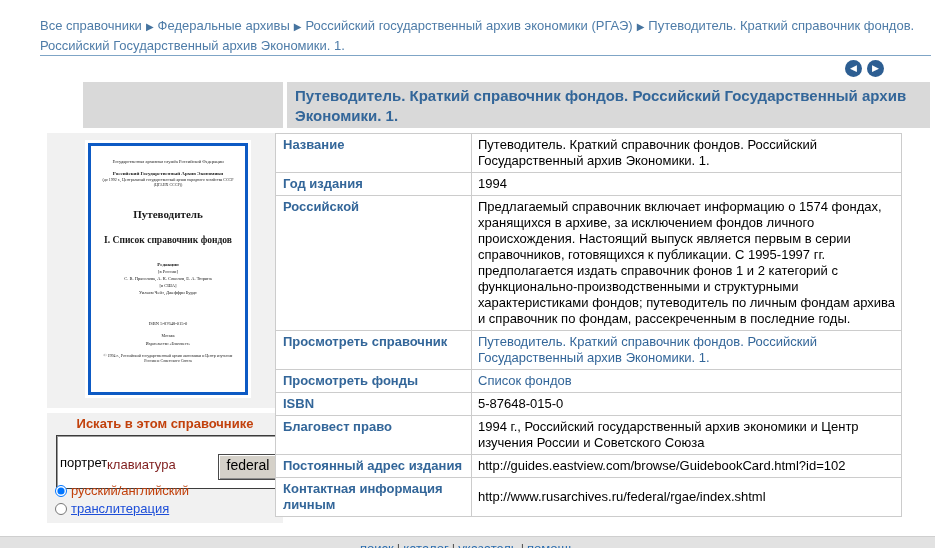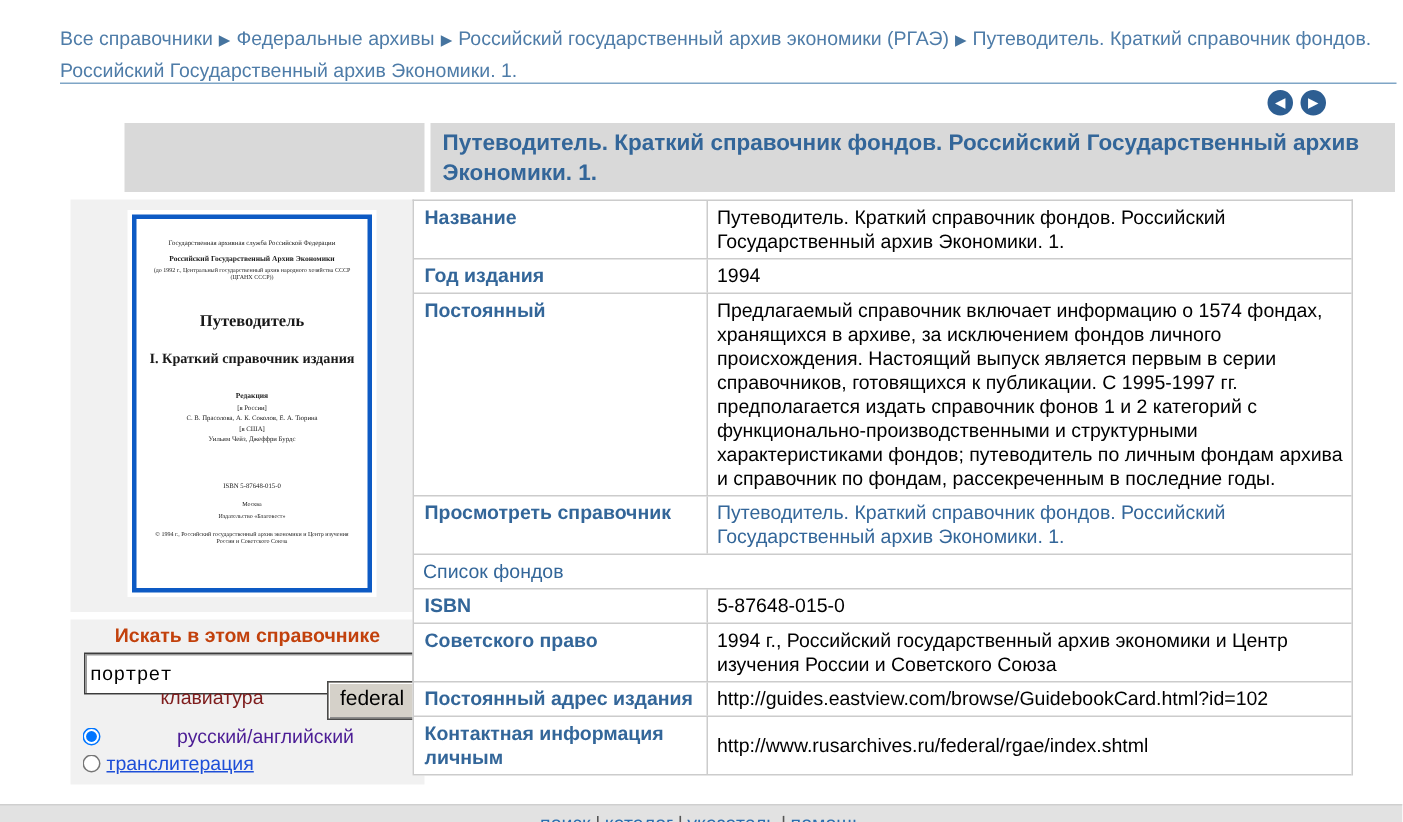--- a/index.html
+++ b/index.html
@@ -67,38 +67,38 @@
     position:absolute;left:47px;top:413px;width:236px;height:110px;
     background:#f1f1f1;
   }
   .search-title{
     margin-top:3px;text-align:center;
     font-size:13px;font-weight:bold;color:#c2410c;
   }
   .search-input{
     position:absolute;left:9px;top:22px;width:212px;height:16px;
     border:1px solid #3c3c3c;background:#ffffff;
-    font-family:Liberation Mono, monospace;font-size:13px;padding:5px 3px;
+    font-family:Liberation Sans, sans-serif;font-size:13px;padding:18px 3px;
     box-shadow:inset 1px 1px 0 #9a9a9a;
   }
   .kbd-link{
     position:absolute;left:60px;top:44px;
     font-size:13px;color:#7f1d1d;text-decoration:none;
   }
   .search-btn{
     position:absolute;left:171px;top:41px;width:58px;height:24px;
     background:#d5d1c9;border:1px solid #4a4a4a;
     box-shadow:inset 1px 1px 0 #ffffff, inset -1px -1px 0 #8d8d8d;
     font-family:"Liberation Sans", sans-serif;font-size:14px;color:#000;
     text-align:center;line-height:21px;user-select:none;cursor:pointer;
   }
   .search-options{position:absolute;left:8px;top:69px;}
   .radio-row{display:block;font-size:13px;line-height:18px;color:#000;cursor:pointer;}
   .radio-row input{vertical-align:-2px;margin:0 4px 0 0;width:12px;height:12px;}
-  .opt-plain{color:#4c1d95;margin-left:47px;}
+  .opt-plain{color:#c2410c;}
   .opt-link{color:#1d4ed8;text-decoration:underline;}
 
   
   .title-bar{
     position:absolute;left:287px;top:82px;width:643px;height:46px;
     background:#d9d9d9;box-sizing:border-box;padding:4px 8px;
     font-size:15px;font-weight:bold;color:#336699;line-height:20px;
   }
   .details-table{
     position:absolute;left:275px;top:133px;width:627px;
@@ -141,21 +141,21 @@
 
 <div class="side-top-block"></div>
 
 <div class="cover-panel">
   <div class="cover-paper">
     <div class="cover-frame">
       <div class="cv-agency">Государственная архивная служба Российской Федерации</div>
       <div class="cv-archive">Российский Государственный Архив Экономики</div>
       <div class="cv-note">(до 1992 г., Центральный государственный архив народного хозяйства СССР (ЦГАНХ СССР))</div>
       <div class="cv-title">Путеводитель</div>
-      <div class="cv-subtitle">I. Краткий справочник издания</div>
+      <div class="cv-subtitle">I. Список справочник фондов</div>
       <div class="cv-ed-head">Редакция</div>
       <div class="cv-ed">[в России]</div>
       <div class="cv-ed">С. В. Прасолова, А. К. Соколов, Е. А. Тюрина</div>
       <div class="cv-ed">[в США]</div>
       <div class="cv-ed">Уильям Чейз, Джеффри Бурдс</div>
       <div class="cv-isbn">ISBN 5-87648-015-0</div>
       <div class="cv-city">Москва</div>
       <div class="cv-pub">Издательство «Благовест»</div>
       <div class="cv-copy">© 1994 г., Российский государственный архив экономики и Центр изучения России и Советского Союза</div>
     </div>
@@ -181,44 +181,45 @@
         <span>Путеводитель. Краткий справочник фондов. Российский Государственный архив Экономики. 1.</span>
       </div>
     </div>
     <div class="trow">
       <div class="tlabel">Год издания</div>
       <div class="tvalue">
         <span>1994</span>
       </div>
     </div>
     <div class="trow">
-      <div class="tlabel">Постоянный</div>
+      <div class="tlabel">Российской</div>
       <div class="tvalue">
         <span>Предлагаемый справочник включает информацию о 1574 фондах, хранящихся в архиве, за исключением фондов личного происхождения. Настоящий выпуск является первым в серии справочников, готовящихся к публикации. С 1995-1997 гг. предполагается издать справочник фонов 1 и 2 категорий с функционально-производственными и структурными характеристиками фондов; путеводитель по личным фондам архива и справочник по фондам, рассекреченным в последние годы.</span>
       </div>
     </div>
     <div class="trow">
       <div class="tlabel">Просмотреть справочник</div>
       <div class="tvalue">
         <span class="tlink">Путеводитель. Краткий справочник фондов. Российский Государственный архив Экономики. 1.</span>
       </div>
     </div>
     <div class="trow">
+      <div class="tlabel">Просмотреть фонды</div>
       <div class="tvalue">
         <span class="tlink">Список фондов</span>
       </div>
     </div>
     <div class="trow">
       <div class="tlabel">ISBN</div>
       <div class="tvalue">
         <span>5-87648-015-0</span>
       </div>
     </div>
     <div class="trow">
-      <div class="tlabel">Советского право</div>
+      <div class="tlabel">Благовест право</div>
       <div class="tvalue">
         <span>1994 г., Российский государственный архив экономики и Центр изучения России и Советского Союза</span>
       </div>
     </div>
     <div class="trow">
       <div class="tlabel">Постоянный адрес издания</div>
       <div class="tvalue">
         <span>http://guides.eastview.com/browse/GuidebookCard.html?id=102</span>
       </div>
     </div>

